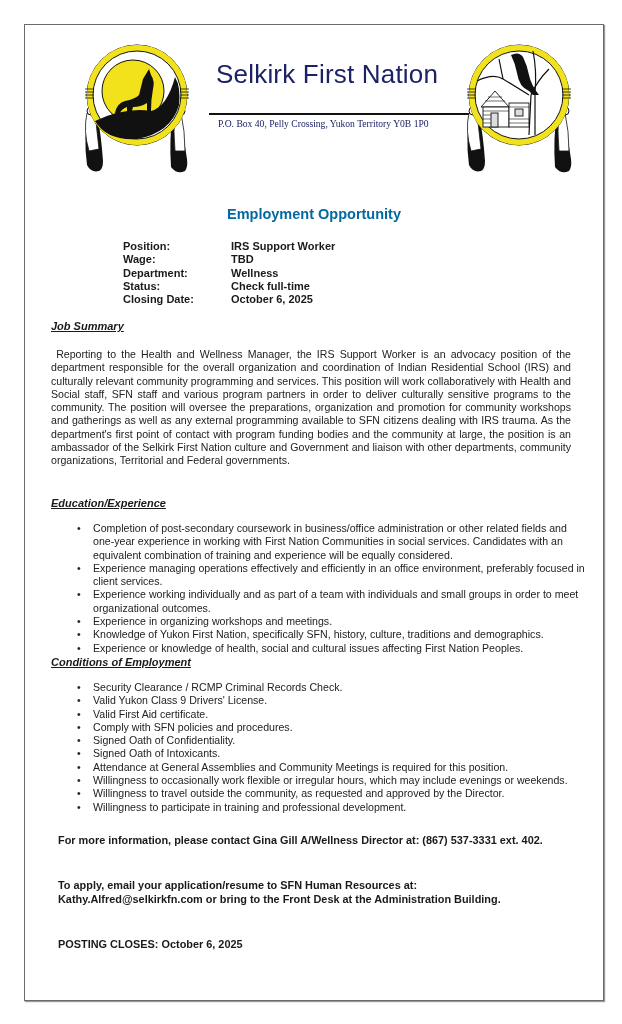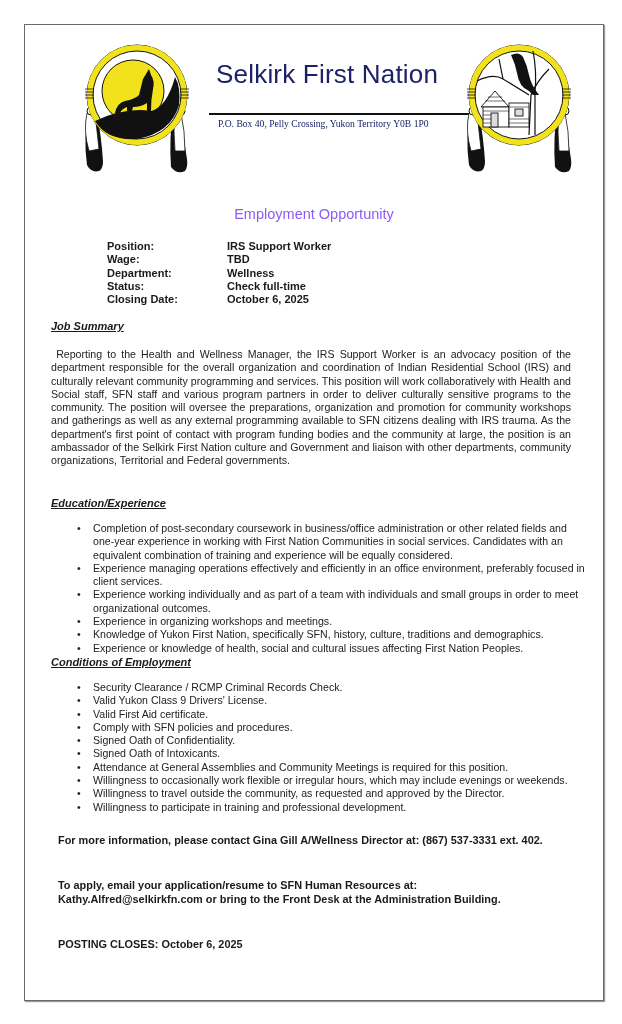--- a/index.html
+++ b/index.html
@@ -4,24 +4,24 @@
   <style>
     html, body { margin: 0; padding: 0; background: #ffffff; }
     body { width: 622px; height: 1024px; position: relative; overflow: hidden; font-family: "Liberation Sans", sans-serif; color: #1a1a1a; }
     .page { position: absolute; left: 24px; top: 24px; width: 578px; height: 975px; border: 1px solid #6a6a6a; box-shadow: 1px 1px 1px #999; background: #fff; }
     .letterhead { position: absolute; left: 36px; top: 8px; width: 540px; height: 170px; }
     .org-name { position: absolute; left: 155px; top: 26px; font-family: Liberation Sans, sans-serif; font-size: 26px; color: #1d2266; letter-spacing: 0.2px; white-space: nowrap; }
     .hline { position: absolute; left: 148px; top: 80px; width: 265px; height: 2px; background: #111; }
     .addr { position: absolute; left: 157px; top: 85px; font-family: "Liberation Serif", serif; font-size: 9.6px; color: #1d2266; line-height: 11px; white-space: nowrap; }
     .addr .row2 { display: flex; justify-content: space-between; width: 233px; }
     .logo { position: absolute; }
-    .title { position: absolute; left: 0; width: 578px; top: 181px; text-align: center; font-size: 14.5px; font-weight: normal; color: #8b5cf6; }
+    .title { position: absolute; left: 0; width: 578px; top: 181px; text-align: center; font-size: 14.5px; font-weight: bold; color: #0369a1; }
     .info { position: absolute; left: 82px; top: 215px; font-size: 11px; font-weight: bold; line-height: 13.3px; }
     .info .r { display: flex; }
-    .info .k { width: 120px; }
+    .info .k { width: 108px; margin-left: 16px; }
     .sect-head { position: absolute; left: 26px; font-size: 11px; font-weight: bold; text-decoration: underline; font-style: italic; }
     .para { position: absolute; left: 26px; width: 520px; font-size: 10.6px; line-height: 13.3px; text-align: justify; color: #222; }
     ul.bul { position: absolute; left: 26px; width: 522px; margin: 12px; padding: 0; list-style: none; font-size: 10.6px; line-height: 13.3px; color: #222; }
     ul.bul li { position: relative; padding-left: 30px; }
     ul.bul li::before { content: "\2022"; position: absolute; left: 14px; top: 0; }
     ul.bul li.just { text-align: justify; }
     .bold-p { position: absolute; left: 33px; width: 500px; font-size: 10.9px; font-weight: bold; line-height: 14px; color: #1a1a1a; }
   </style>
 </head>
 <body>

